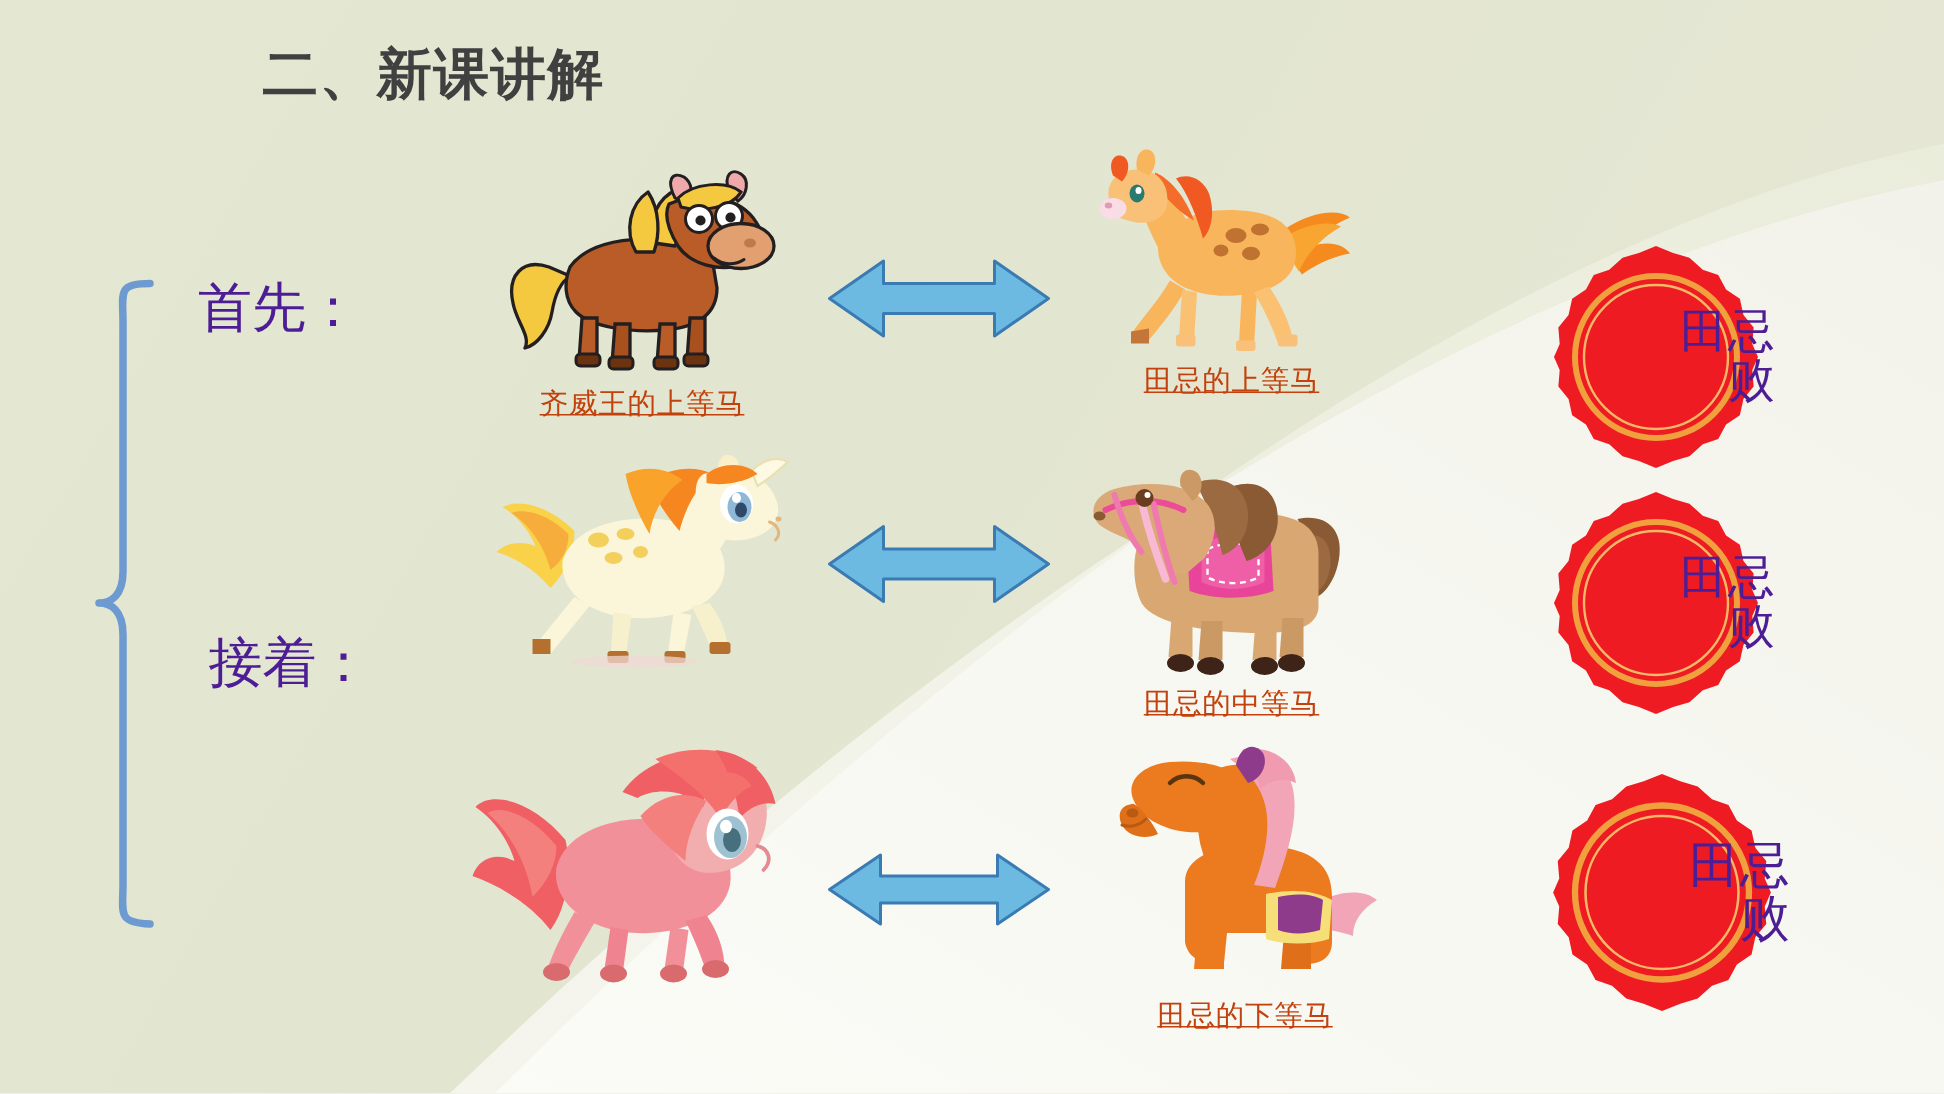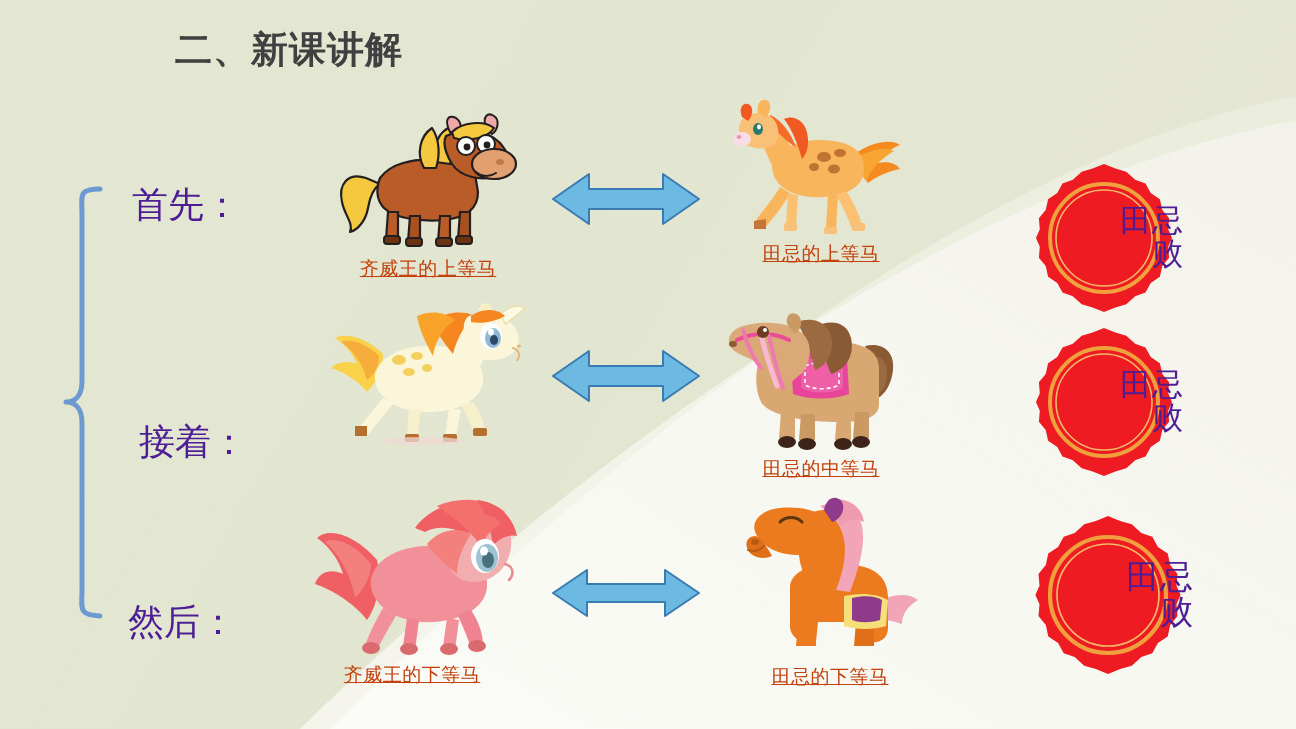--- a/index.html
+++ b/index.html
@@ -144,21 +144,20 @@
   </svg>
 
   <div class="title">二、新课讲解</div>
 
   <svg class="brace" viewBox="0 0 46 435" aria-hidden="true">
     <path d="M40 4 C18 4, 22 10, 22 30 L22 196 C22 212, 14 217, 6 217 C14 217, 22 222, 22 238 L22 404 C22 424, 18 430, 40 431" fill="none" stroke="#6d9bd1" stroke-width="5" stroke-linecap="round" stroke-linejoin="round"></path>
   </svg>
 
   <div class="step-label step-1">首先：</div>
   <div class="step-label step-2">接着：</div>
-  <div class="step-label step-3">然后：</div>
 
   <div class="horse-cell cell-r1c1">
     <svg class="horse-art" width="200" height="150" viewBox="0 0 200 150" aria-hidden="true">
 
       <path d="M38 72 C20 66, 10 78, 14 96 C16 108, 26 118, 22 126 C30 124, 38 114, 40 102 C42 90, 46 82, 52 78 Z" fill="#f5c93f" stroke="#231f20" stroke-width="2.2" stroke-linejoin="round"></path>
 
       <path d="M52 72 C62 58, 84 52, 110 54 C126 55, 138 58, 146 62 L150 86 C150 104, 136 112, 116 114 C92 116, 66 112, 56 102 C48 94, 48 82, 52 72 Z" fill="#b95c27" stroke="#231f20" stroke-width="2.2" stroke-linejoin="round"></path>
 
       <path d="M60 106 L58 134 L70 134 L70 106 Z" fill="#b95c27" stroke="#231f20" stroke-width="2.2"></path>
       <path d="M82 110 L80 136 L92 136 L92 110 Z" fill="#a8511f" stroke="#231f20" stroke-width="2.2"></path>
@@ -346,21 +345,20 @@
 
       <path d="M172 26 C182 18, 196 20, 202 30 C194 34, 186 42, 182 52 C178 42, 174 32, 172 26 Z" fill="#f4706c"></path>
 
       <ellipse cx="186" cy="62" rx="14" ry="17" fill="#ffffff"></ellipse>
       <ellipse cx="188" cy="64" rx="11" ry="14" fill="#9fc2d2"></ellipse>
       <ellipse cx="189" cy="66" rx="6" ry="8" fill="#47707f"></ellipse>
       <ellipse cx="185" cy="57" rx="4" ry="4.5" fill="#ffffff"></ellipse>
 
       <path d="M206 70 C214 72, 216 80, 210 86" fill="none" stroke="#e58a90" stroke-width="2.5" stroke-linecap="round"></path>
     </svg>
-    <div class="horse-caption">齐威王的下等马</div>
   </div>
 
   <div class="horse-cell cell-r3c2">
     <svg class="horse-art" width="204" height="172" viewBox="0 0 204 172" aria-hidden="true">
 
       <path d="M146 112 C162 102, 180 100, 190 108 C180 114, 174 122, 174 132 C162 128, 150 126, 142 128 Z" fill="#f2a5b6"></path>
 
       <path d="M62 96 C62 78, 86 70, 118 72 C146 74, 160 84, 160 106 L160 136 C160 148, 150 152, 138 150 L136 130 L90 130 L88 150 C76 152, 64 148, 62 136 Z" fill="#ec7a1e"></path>
 
       <path d="M70 130 L68 154 L88 154 L88 130 Z" fill="#ec7a1e"></path>

